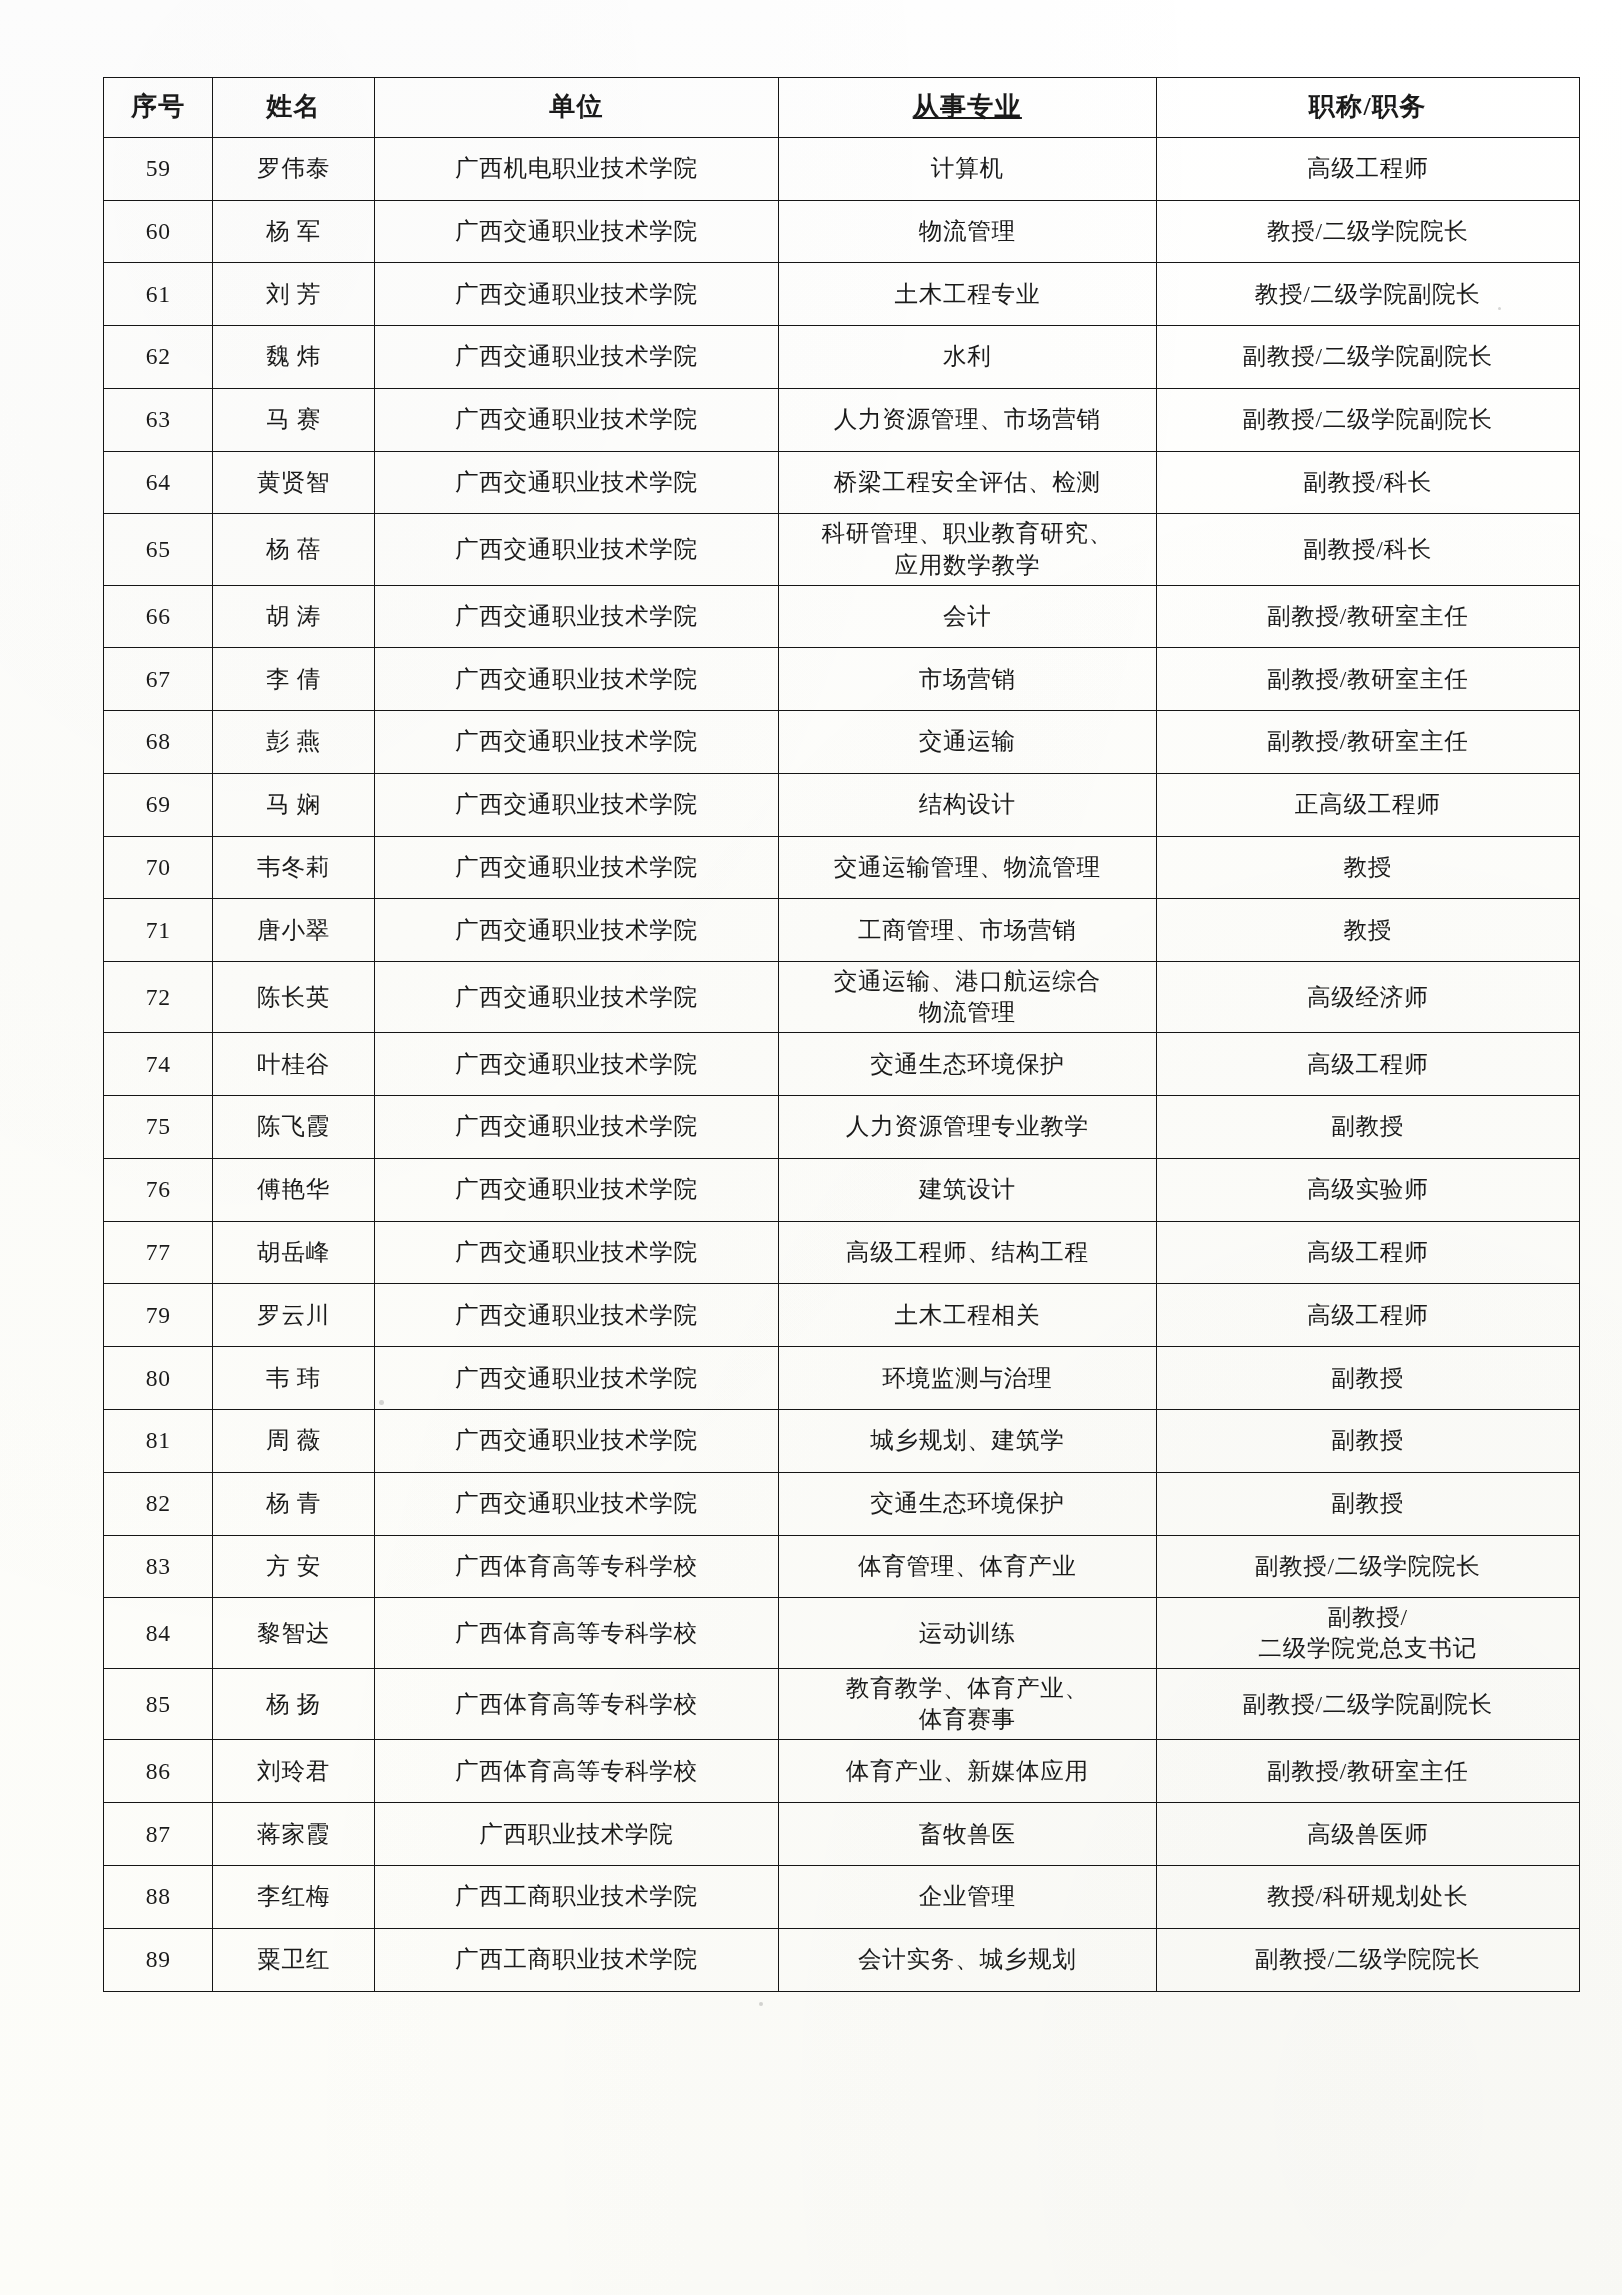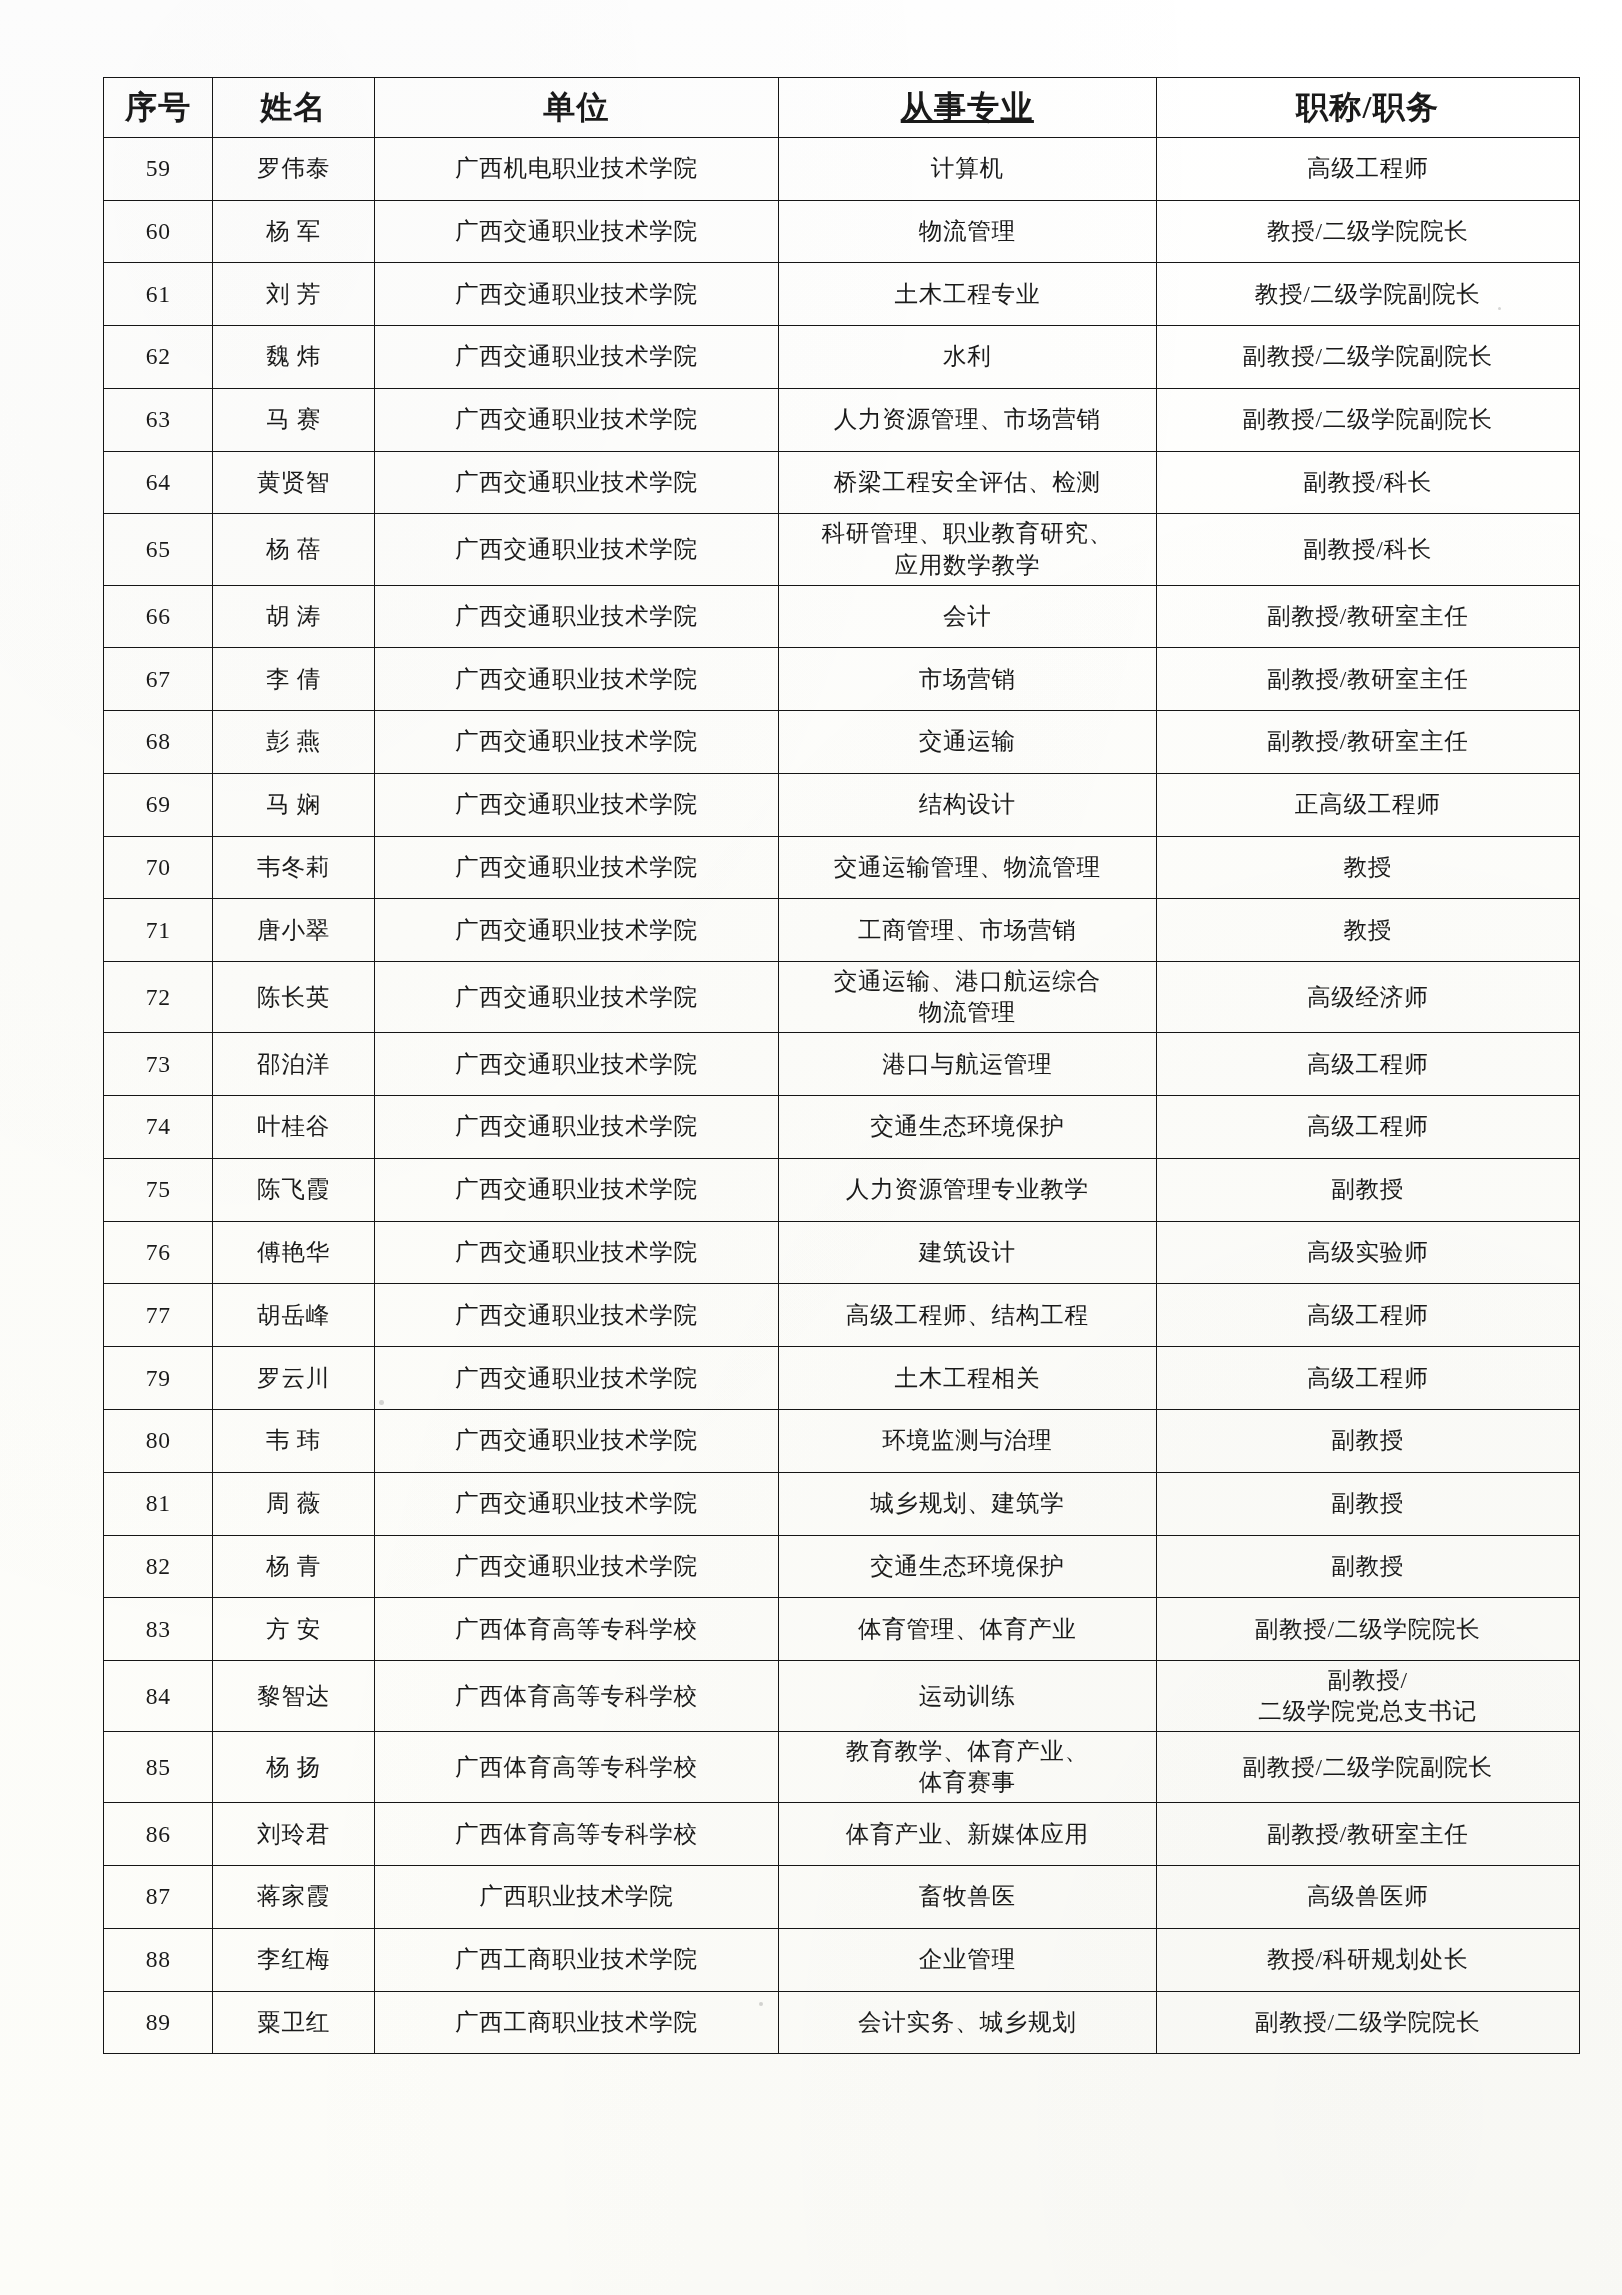--- a/index.html
+++ b/index.html
@@ -45,21 +45,21 @@
   }
   table.roster td, table.roster th {
     border: 1.3px solid #161616;
     text-align: center;
     vertical-align: middle;
     padding: 3.9px 5.2px;
     line-height: 1.32;
   }
   table.roster th {
     font-weight: bold;
-    font-size: 32px;
+    font-size: 26px;
     height: 51px;
     letter-spacing: 1.3px;
   }
   table.roster td {
     font-size: 23.6px;
     height: 54px;
     letter-spacing: 0.7px;
   }
   td.col-idx { width: 98px; font-family: "Liberation Serif", serif; font-size: 23px; }
   td.col-name { width: 150px; letter-spacing: 3.9px; }
@@ -254,31 +254,20 @@
           <td class="col-unit">广西交通职业技术学院</td>
           <td class="col-major">
               <span class="cell-inner">交通运输、港口航运综合
 物流管理</span>
             </td>
           <td class="col-title">
               <span class="cell-inner">高级经济师</span>
             </td>
         </tr>
         <tr>
-          <td class="col-idx">73</td>
-          <td class="col-name">邵泊洋</td>
-          <td class="col-unit">广西交通职业技术学院</td>
-          <td class="col-major">
-              <span class="cell-inner">港口与航运管理</span>
-            </td>
-          <td class="col-title">
-              <span class="cell-inner">高级工程师</span>
-            </td>
-        </tr>
-        <tr>
           <td class="col-idx">74</td>
           <td class="col-name">叶桂谷</td>
           <td class="col-unit">广西交通职业技术学院</td>
           <td class="col-major">
               <span class="cell-inner">交通生态环境保护</span>
             </td>
           <td class="col-title">
               <span class="cell-inner">高级工程师</span>
             </td>
         </tr>

